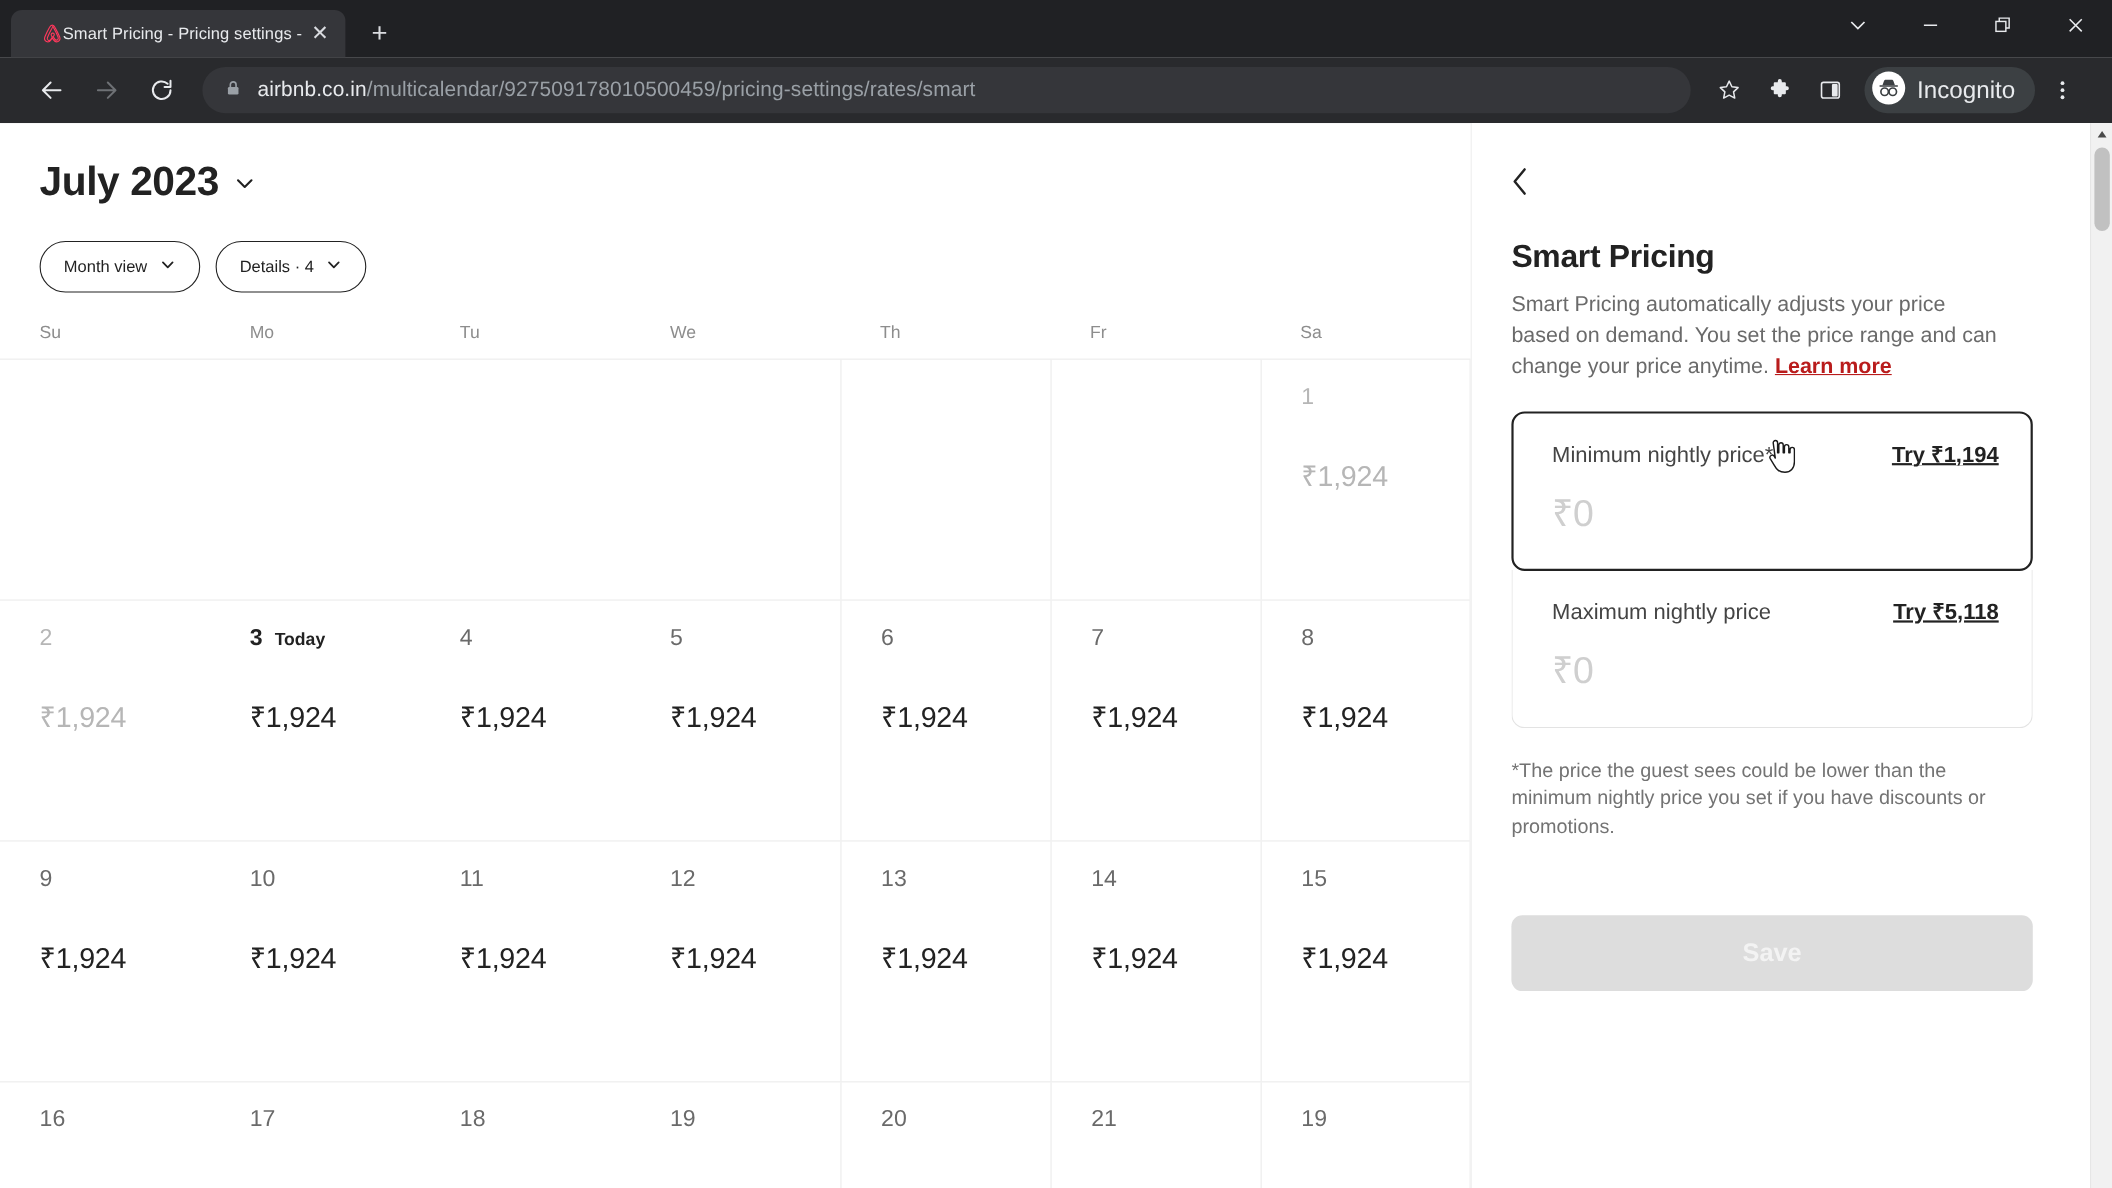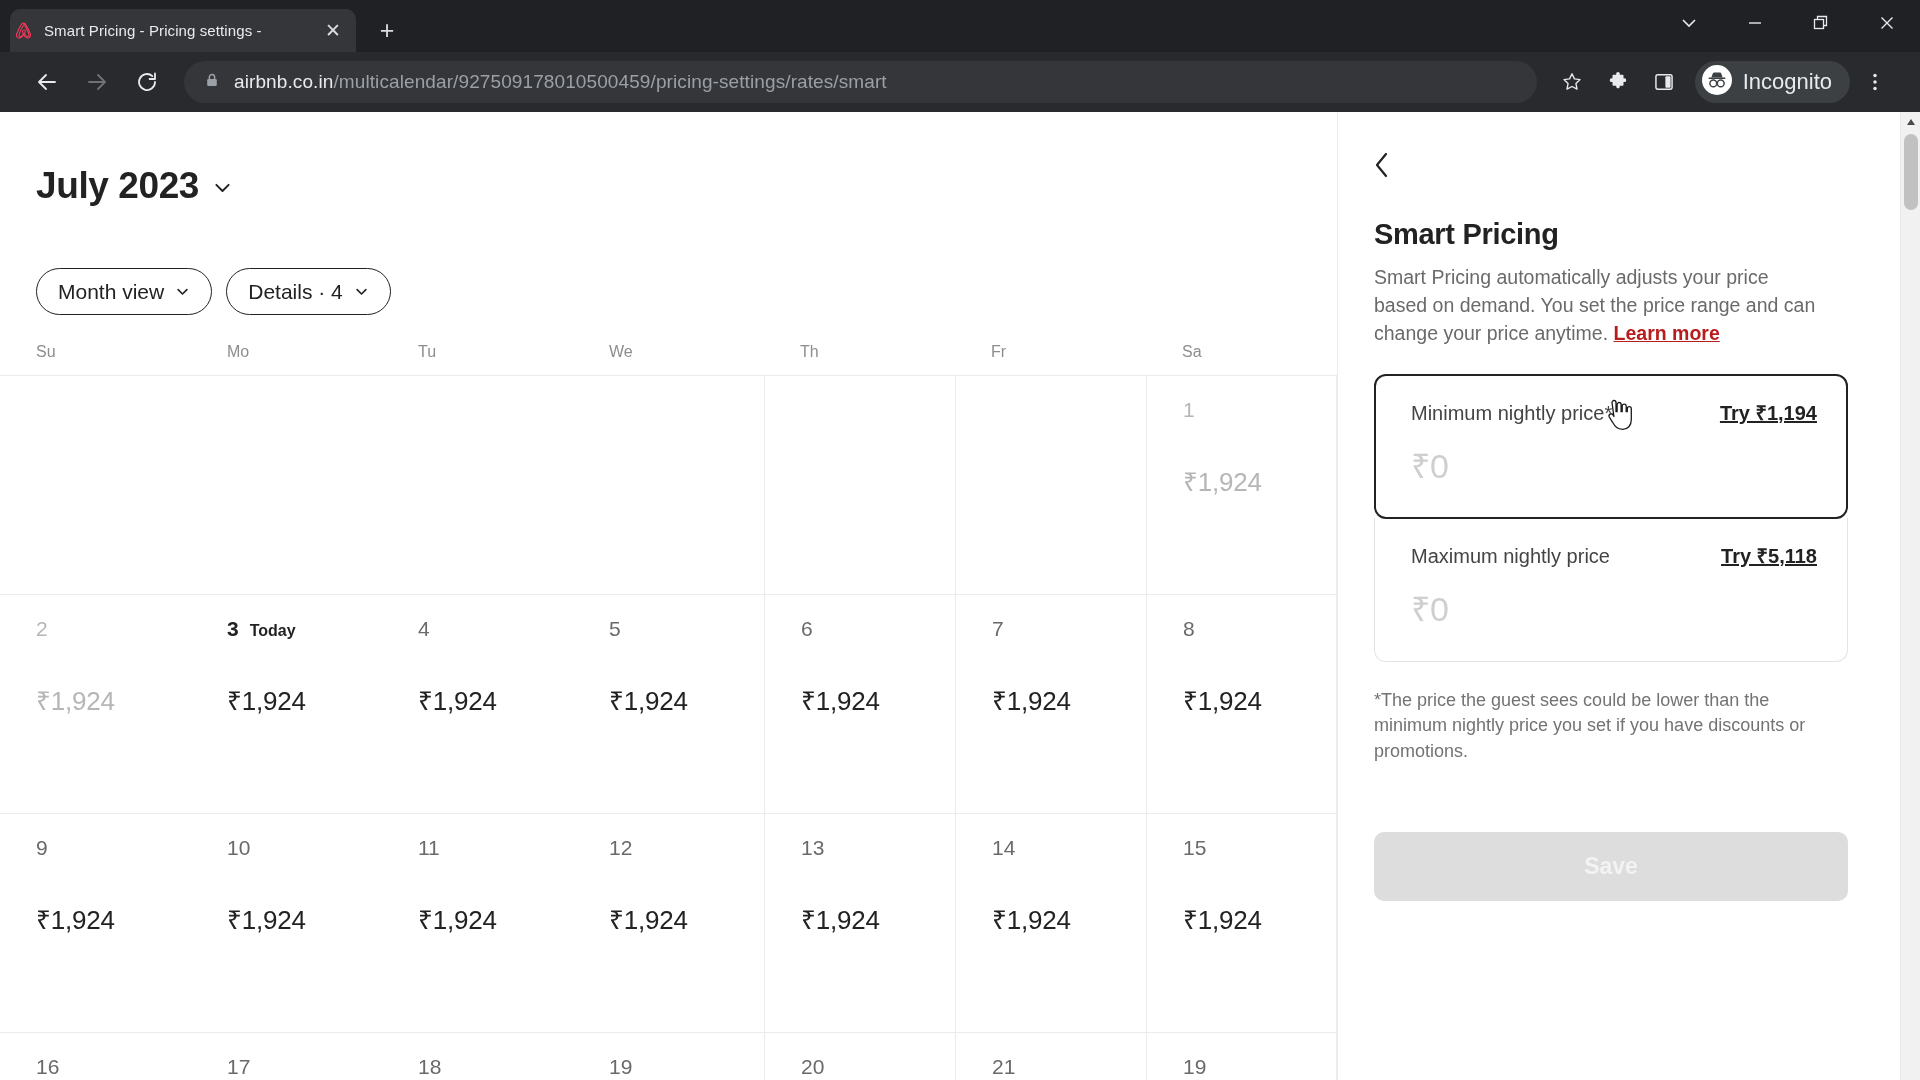--- a/index.html
+++ b/index.html
@@ -11,22 +11,22 @@
   }
 
   
   .browser { width: 1920px; height: 1080px; display: flex; flex-direction: column; }
 
   .tabstrip {
     height: 52px; background: #202124; display: flex; align-items: flex-end;
     padding-left: 10px; position: relative; flex: none;
   }
   .tab {
-    height: 43px; width: 346px; background: #35363a; border-radius: 10px 10px 0 0;
-    display: flex; align-items: center; padding: 0 10px 0 4px; gap: 11px;
+    height: 43px; width: 304px; background: #35363a; border-radius: 10px 10px 0 0;
+    display: flex; align-items: center; padding: 0 10px 0 28px; 
     position: relative;
   }
   .favicon { width: 19px; height: 19px; flex: none; display: block; }
   .tab-title {
     color: #e8eaed; font-size: 15px; white-space: nowrap; overflow: hidden;
     flex: 1; letter-spacing: .1px;
   }
   .tab-close {
     width: 26px; height: 26px; flex: none; border-radius: 50%;
     display: flex; align-items: center; justify-content: center;
@@ -75,30 +75,30 @@
   .incognito-chip .label { color: #e8eaed; font-size: 22px; }
 
   
   .viewport { flex: 1; display: flex; background: #fff; position: relative; min-height: 0; }
 
   
   .calendar {
     width: 1338px; flex: none; border-right: 1px solid #ebebeb;
     display: flex; flex-direction: column; overflow: hidden;
   }
-  .cal-head { padding: 53px 0 0 36px; flex: none; }
+  .cal-head { padding: 32px 0 0 36px; flex: none; }
   .cal-month {
     display: flex; align-items: center; gap: 13px;
     font-size: 37px; font-weight: 700; color: #222; letter-spacing: -.4px;
   }
   .cal-pills { display: flex; gap: 14px; margin-top: 33px; }
   .pill {
     height: 47px; border: 1.3px solid #222; border-radius: 24px;
     display: flex; align-items: center; gap: 11px; padding: 0 21px;
-    font-size: 21px; color: #222; background: #fff; margin-top: 28px;
+    font-size: 15px; color: #222; background: #fff;
   }
   .cal-daynames {
     display: grid; grid-template-columns: repeat(7, 1fr);
     padding: 28px 0 14px 0; border-bottom: 1px solid #ebebeb; flex: none;
   }
   .cal-daynames div { font-size: 16px; color: #8d8d8d; padding-left: 36px; }
   .cal-grid { flex: 1; display: flex; flex-direction: column; min-height: 0; }
   .cal-row {
     display: grid; grid-template-columns: repeat(7, 1fr);
     height: 219px; flex: none; border-bottom: 1px solid #ebebeb;

